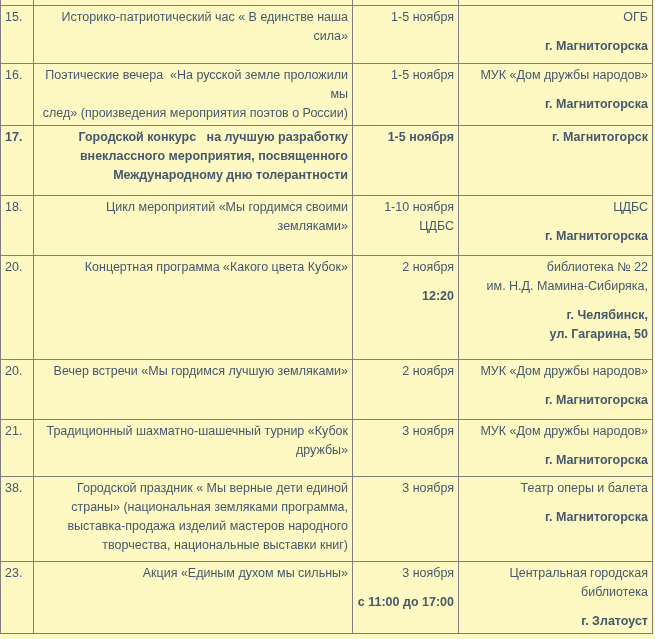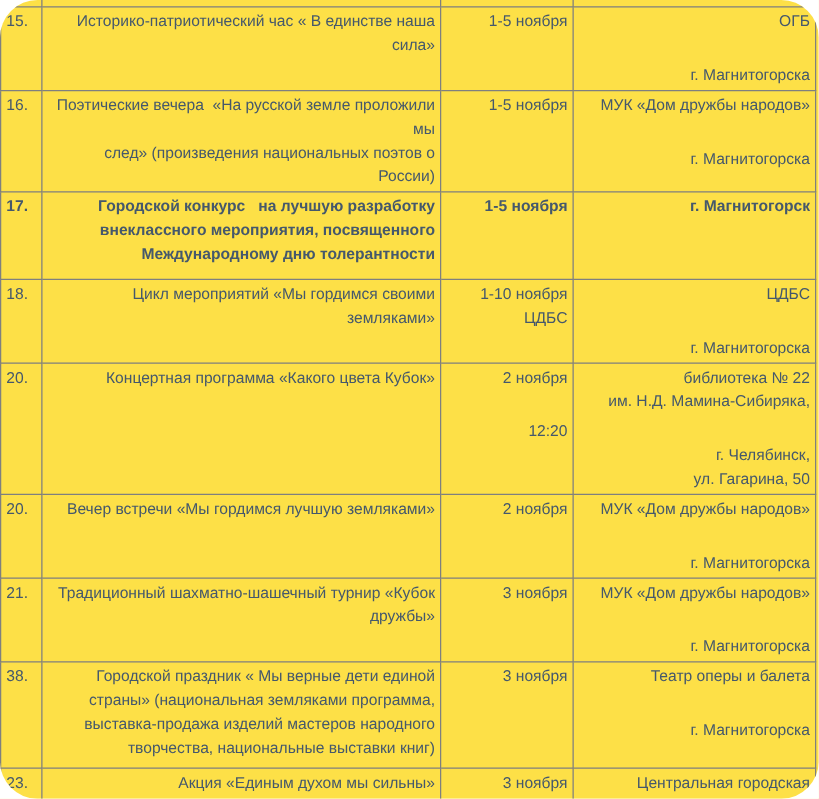--- a/index.html
+++ b/index.html
@@ -5,23 +5,22 @@
   html, body {
     margin: 0;
     padding: 0;
     background: #ffffff;
   }
   .viewport {
     position: relative;
     width: 655px;
     height: 639px;
     overflow: hidden;
-    background: #fde047;
+    background: #fef9c3;
     font-family: "Liberation Sans", "DejaVu Sans", sans-serif;
-    border-radius: 30px;
   }
   table.events {
     border-collapse: collapse;
     table-layout: fixed;
     width: 652px;
     margin-top: -4px;
     color: #45586c;
     font-size: 12.5px;
   }
   table.events td {
@@ -35,21 +34,22 @@
     padding: 1px 1px 1px 2px;
   }
   td.c-event, td.c-date, td.c-loc {
     text-align: right;
   }
   .ln {
     line-height: 19px;
     white-space: pre-wrap;
   }
   .para + .para {
-    margin-top: 24px;
+    margin-top: 10px;
+    font-weight: bold;
   }
   
   #rows tr:nth-child(1)  { height: 9px;  }
   #rows tr:nth-child(2)  { height: 58px; }
   #rows tr:nth-child(3)  { height: 56px; }
   #rows tr:nth-child(4)  { height: 70px; font-weight: bold; }
   #rows tr:nth-child(5)  { height: 60px; }
   #rows tr:nth-child(6)  { height: 104px;}
   #rows tr:nth-child(7)  { height: 60px; padding-left: 12px; }
   #rows tr:nth-child(8)  { height: 57px; }
@@ -99,21 +99,21 @@
             </div>
           </td>
         </tr>
         <tr>
           <td class="c-num">
             <div class="ln">16.</div>
           </td>
           <td class="c-event">
             <div class="para">
               <div class="ln">Поэтические вечера  «На русской земле проложили мы</div>
-              <div class="ln">след» (произведения национальных поэтов о России)</div>
+              <div class="ln">след» (произведения мероприятия поэтов о России)</div>
             </div>
           </td>
           <td class="c-date">
             <div class="para">
               <div class="ln">1-5 ноября</div>
             </div>
           </td>
           <td class="c-loc">
             <div class="para">
               <div class="ln">МУК «Дом дружбы народов»</div>

